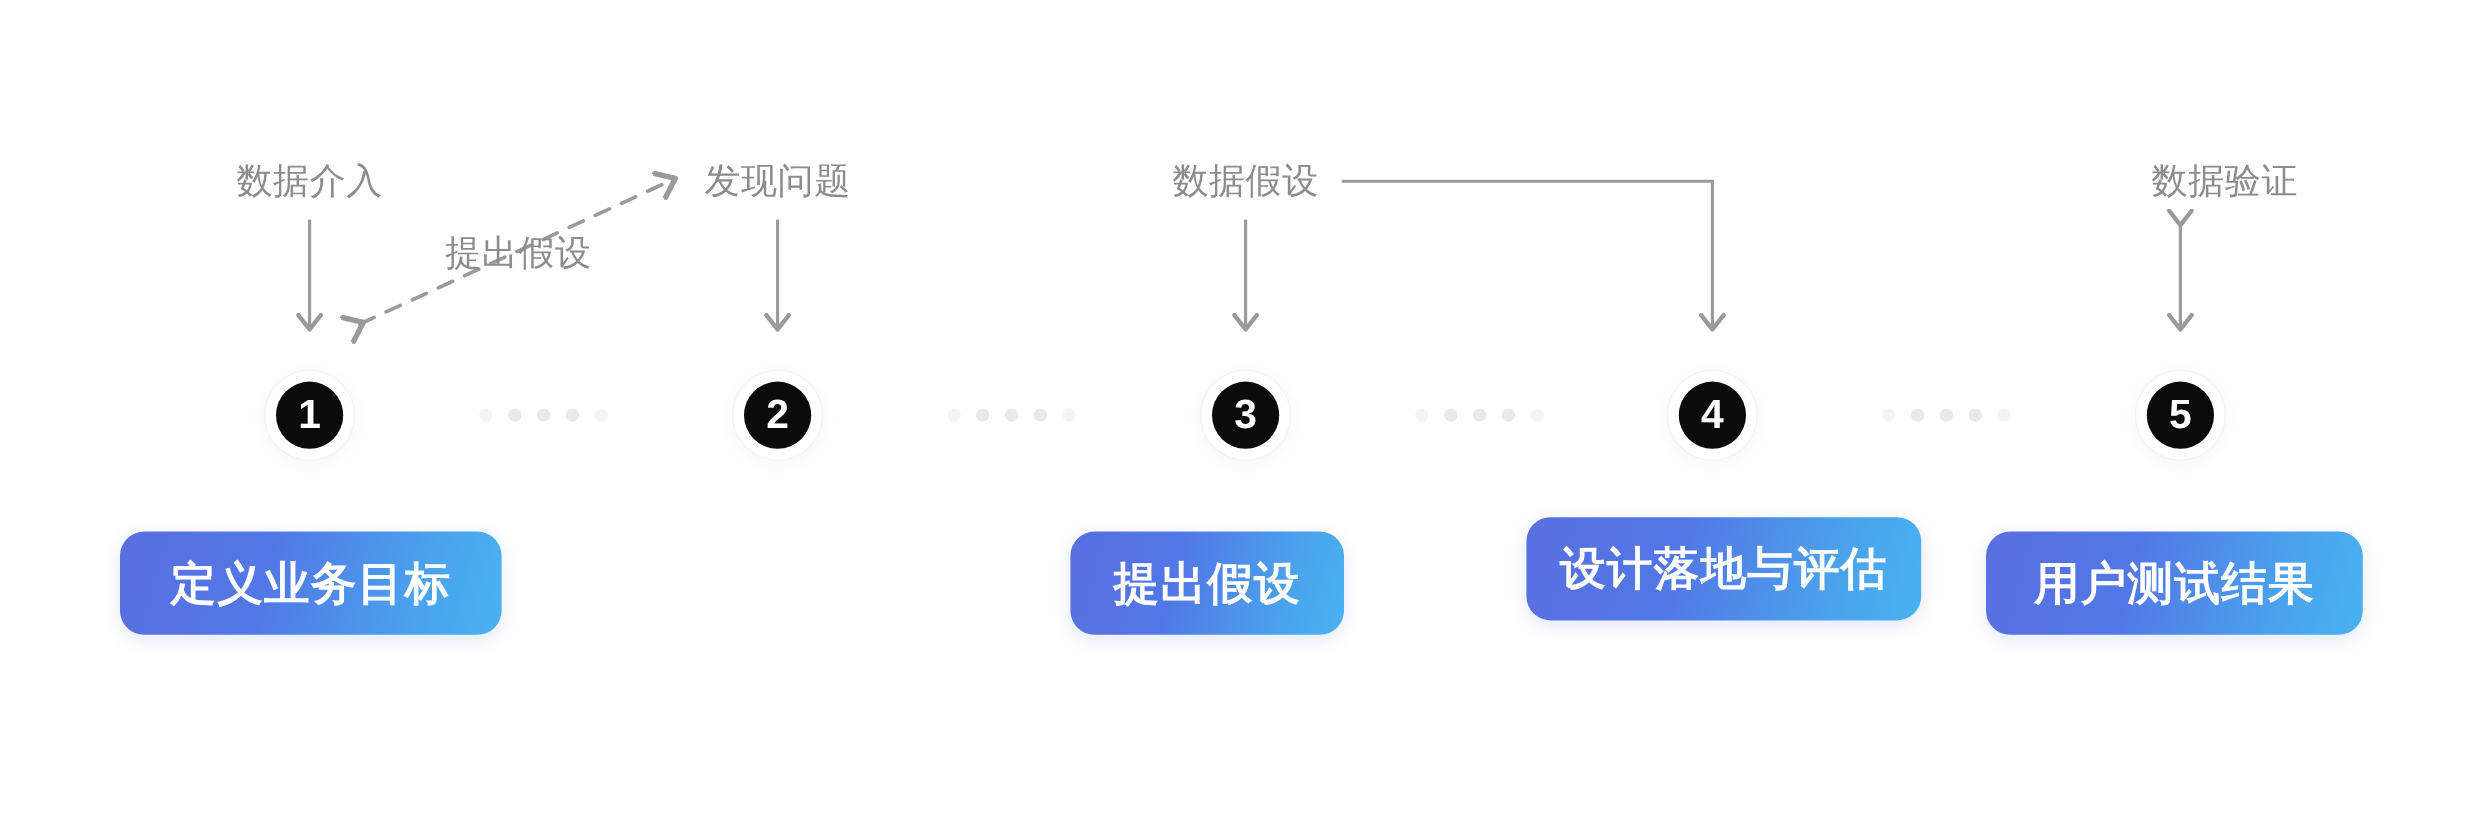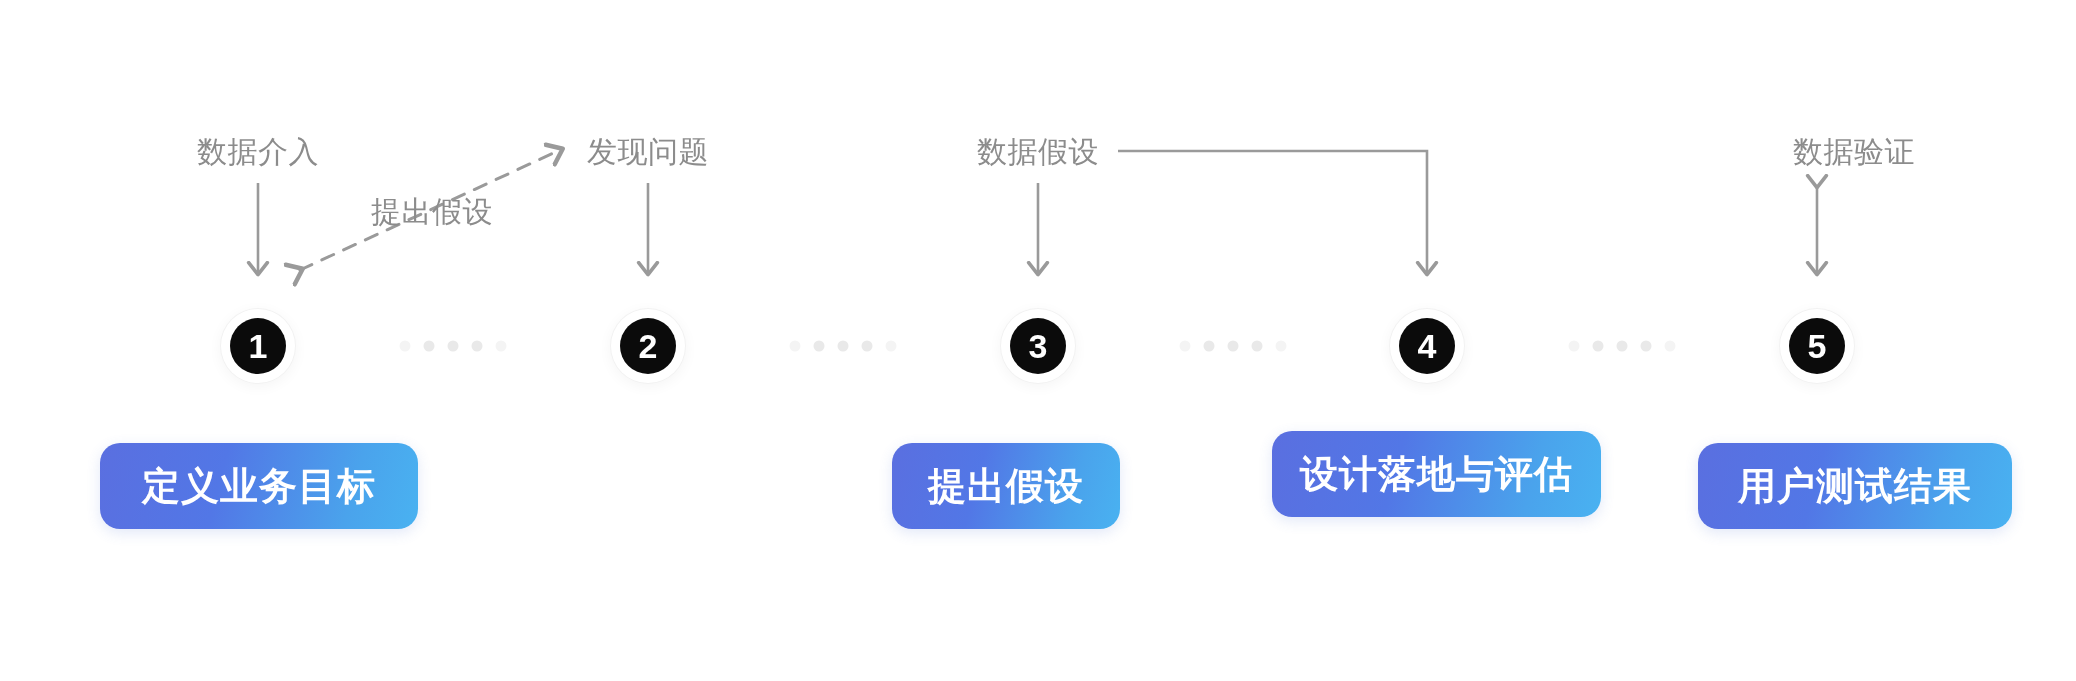--- a/index.html
+++ b/index.html
@@ -180,15 +180,15 @@
        background:linear-gradient(105deg,#5a6fe0 0%,#5277e6 38%,#4aa3ec 78%,#49b2f1 100%);">定义业务目标</div>
 
 
   <div class="pill" style="left:892px;  top:443px; width:228px;
        background:linear-gradient(105deg,#5a6fe0 0%,#5277e6 38%,#4aa3ec 78%,#49b2f1 100%);">提出假设</div>
 
   <div class="pill" style="left:1272px; top:431px; width:329px;
        background:linear-gradient(105deg,#5a6fe0 0%,#5277e6 38%,#4aa3ec 78%,#49b2f1 100%);">设计落地与评估</div>
 
   <div class="pill" style="left:1655px; top:443px; width:314px;
-       background:linear-gradient(105deg,#5a6fe0 0%,#5277e6 38%,#4aa3ec 78%,#49b2f1 100%);margin-left:43px;">用户测试结果</div>
+       background:linear-gradient(105deg,#5a6fe0 0%,#5277e6 38%,#4aa3ec 78%,#49b2f1 100%);">用户测试结果</div>
 
 </div>
 
 </body></html>

